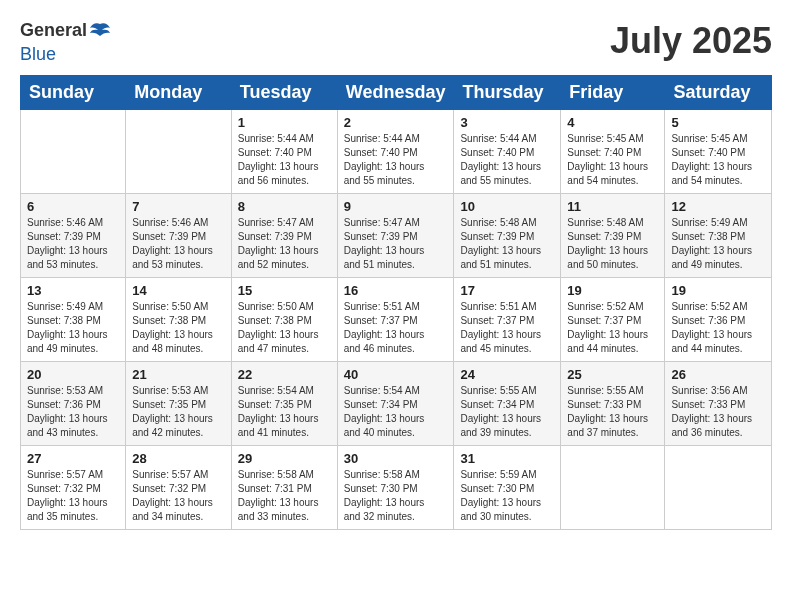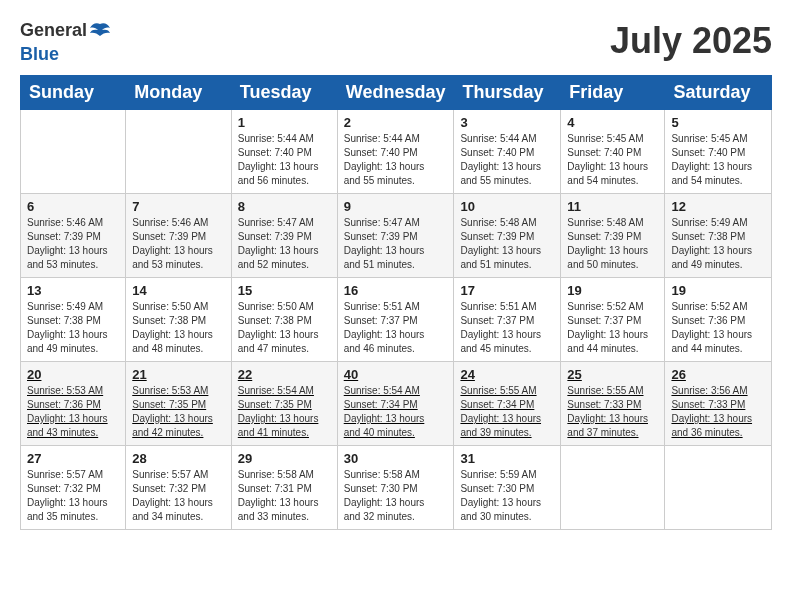--- a/index.html
+++ b/index.html
@@ -79,21 +79,21 @@
   </style>
 </head>
 <body>
 
 <div class="header">
   <div class="logo">
     <div>
       <span style="font-size:18px;font-weight:bold;color:#333;">General</span><svg class="logo-icon" viewBox="0 0 24 24" style="display:inline-block;vertical-align:middle;margin:0 1px;">
           <path d="M12 4 C16 2, 20 4, 22 8 C19 7, 16 8, 14 10 C18 9, 21 10, 22 13 C19 12, 15 13, 12 16 C9 13, 5 12, 2 13 C3 10, 6 9, 10 10 C8 8, 5 7, 2 8 C4 4, 8 2, 12 4Z" fill="#1a5fa8"></path>
         </svg><br>
-      <span style="font-size:18px;font-weight:bold;color:#1a5fa8;">Blue</span>
+      <span style="font-size:18px;font-weight:normal;color:#1a5fa8;">Blue</span>
     </div>
   </div>
   <div class="title-area">
     <div class="month-title">July 2025</div>
   </div>
 </div>
 
 <table class="calendar">
   <thead>
     <tr>
@@ -241,21 +241,21 @@
 and 44 minutes.</div>
         </td>
         <td>
           <span class="day-number">19</span>
           <div class="day-info" style="white-space: pre-line;">Sunrise: 5:52 AM
 Sunset: 7:36 PM
 Daylight: 13 hours
 and 44 minutes.</div>
         </td>
       </tr>
-      <tr style="background: #7dd3fc; text-decoration: underline;">
+      <tr style="background: #7dd3fc;">
         <td>
           <span class="day-number">20</span>
           <div class="day-info" style="white-space: pre-line;">Sunrise: 5:53 AM
 Sunset: 7:36 PM
 Daylight: 13 hours
 and 43 minutes.</div>
         </td>
         <td>
           <span class="day-number">21</span>
           <div class="day-info" style="white-space: pre-line;">Sunrise: 5:53 AM

